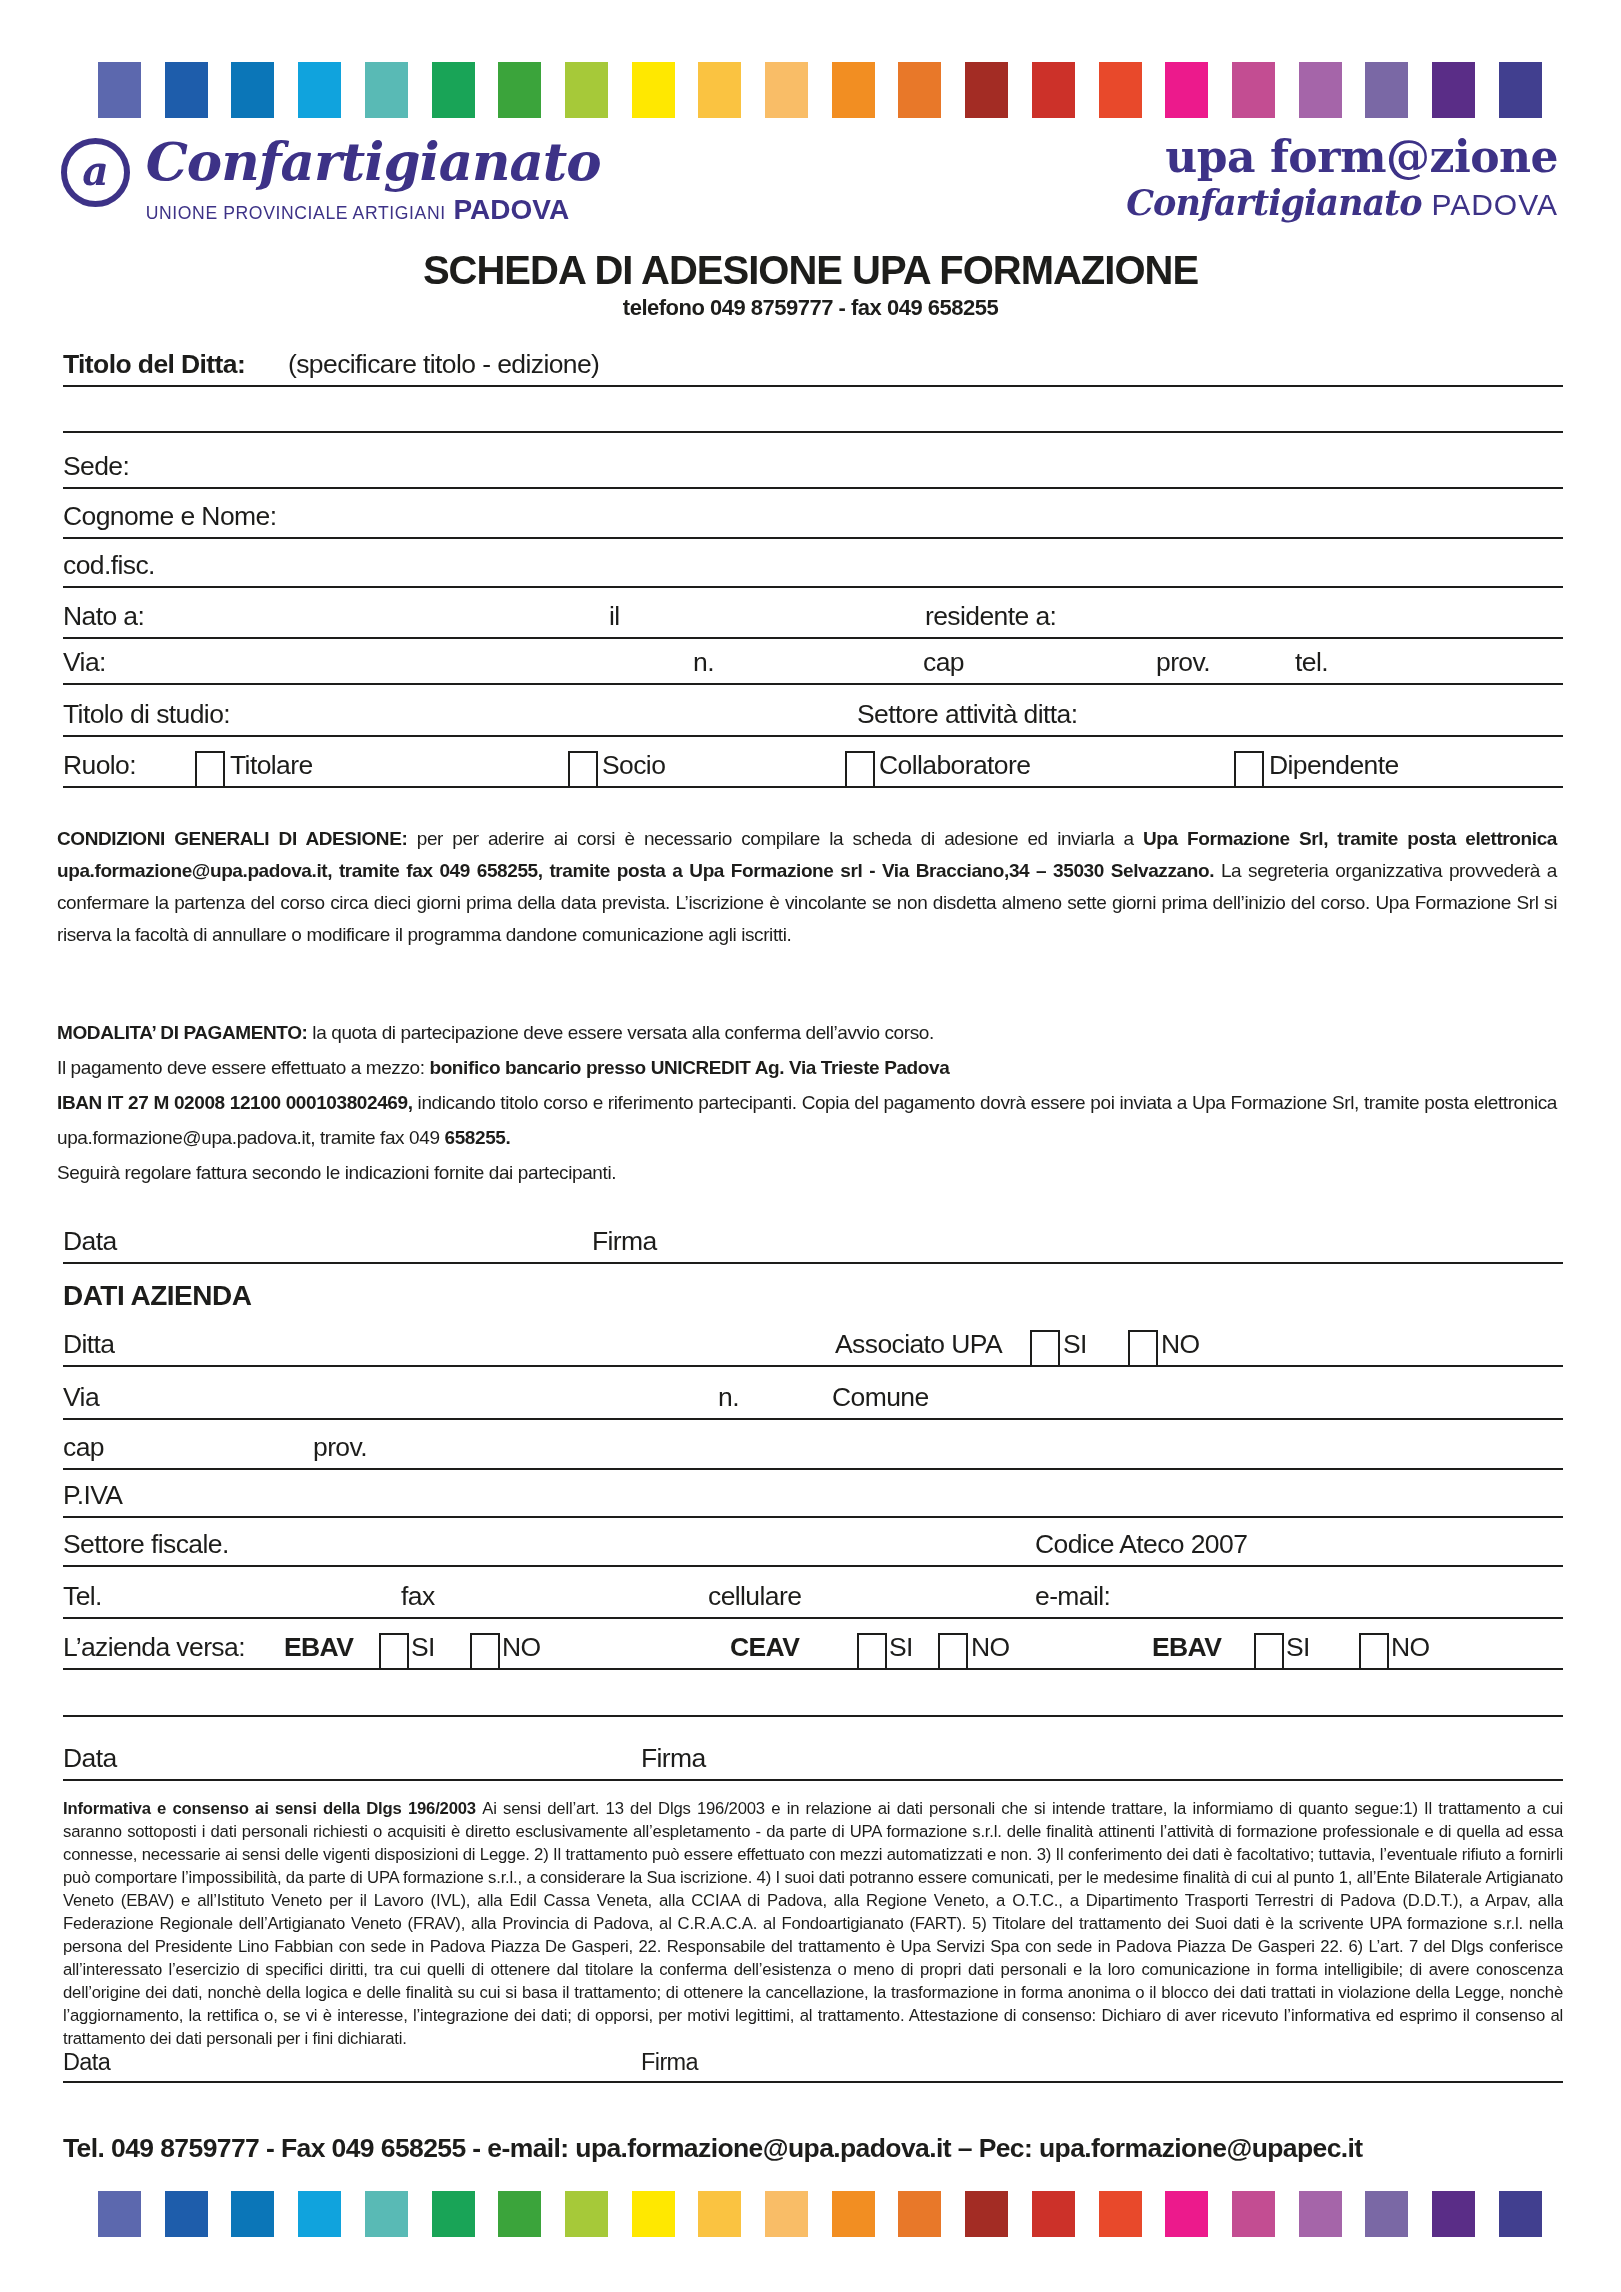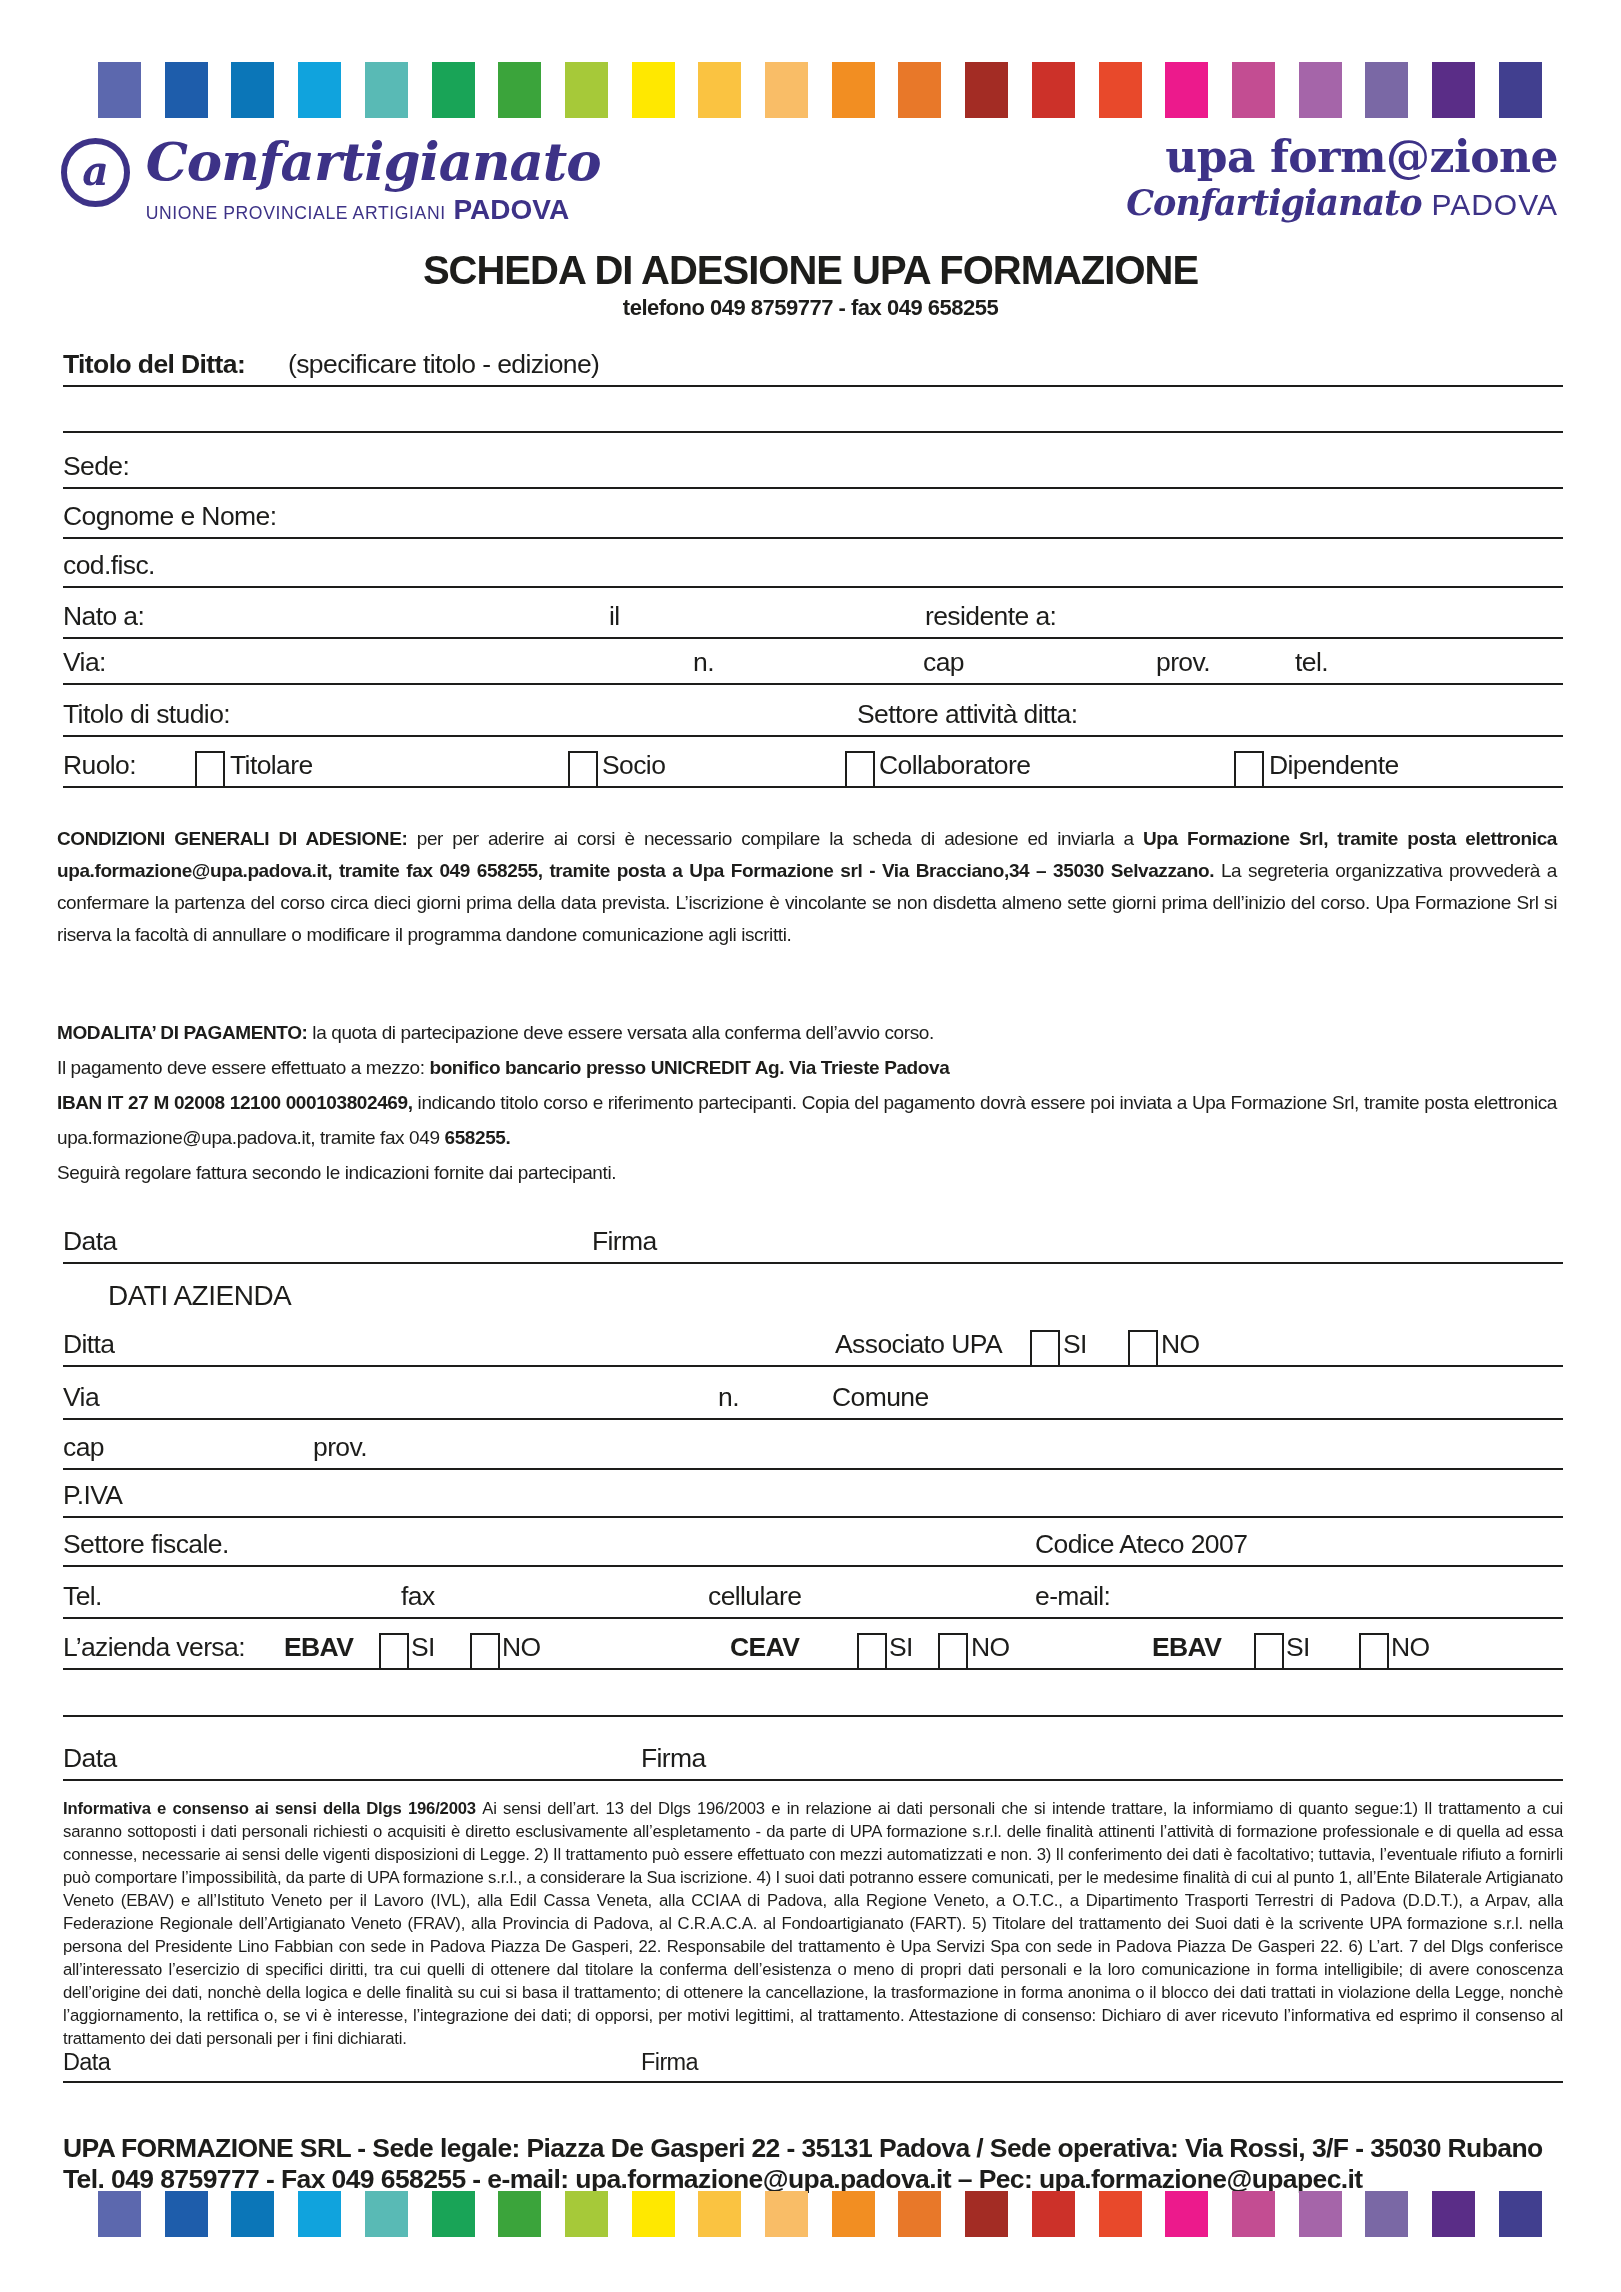--- a/index.html
+++ b/index.html
@@ -39,21 +39,21 @@
   .frow .lb { position:absolute; bottom:4.9px; font-size:26.5px; letter-spacing:-0.6px; white-space:nowrap; }
   .frow .lb.bold { font-weight:bold; }
   .cb { position:absolute; bottom:-2px; width:25.5px; height:33px; border:2.5px solid #1d1d1b; background:#fff; box-sizing:content-box; }
 
   
   .para { position:absolute; left:57px; width:1500px; text-align:justify; font-size:19px; line-height:32px; letter-spacing:-0.4px; }
   #condizioni { top:823px; }
   #pagamento { top:1015px; line-height:35px; }
   .para b { font-weight:bold; }
 
-  #dati-azienda-heading { position:absolute; left:63px; top:1280px; font-size:28px; font-weight:normal; letter-spacing:-0.5px;margin-left:45px; }
+  #dati-azienda-heading { position:absolute; left:63px; top:1280px; font-size:28px; font-weight:bold; letter-spacing:-0.5px; }
 
   #hr-line { position:absolute; left:63px; top:1715px; width:1500px; border-top:2.9px solid #1d1d1b; }
 
   #informativa { position:absolute; left:63px; top:1797px; width:1500px; text-align:justify; font-size:16.7px; line-height:23px; letter-spacing:-0.2px; }
 
   #footer { position:absolute; left:63px; top:2133px; width:1500px; font-size:26.5px; font-weight:bold; letter-spacing:-0.6px; line-height:31px; }
 </style>
 </head>
 <body>
 
@@ -212,21 +212,20 @@
   </div>
 
   <div id="informativa"><b>Informativa e consenso ai sensi della Dlgs  196/2003 </b><span>Ai sensi dell’art. 13 del Dlgs 196/2003 e in relazione ai dati personali che si intende trattare, la informiamo di quanto segue:1) Il trattamento a cui saranno sottoposti i dati personali richiesti o acquisiti è diretto esclusivamente all’espletamento - da parte di UPA formazione s.r.l. delle finalità attinenti l’attività di formazione professionale e di quella ad essa connesse, necessarie ai sensi delle vigenti disposizioni di Legge. 2) Il trattamento può essere effettuato con mezzi automatizzati e non. 3) Il conferimento dei dati è facoltativo; tuttavia, l’eventuale rifiuto a fornirli può comportare l’impossibilità, da parte di UPA formazione s.r.l., a considerare la Sua iscrizione.  4) I suoi dati potranno essere comunicati, per le medesime finalità di cui al punto 1, all’Ente Bilaterale Artigianato Veneto (EBAV) e all’Istituto Veneto per il Lavoro (IVL),  alla Edil Cassa Veneta, alla CCIAA di Padova, alla Regione Veneto, a O.T.C., a Dipartimento Trasporti Terrestri di Padova (D.D.T.), a Arpav, alla Federazione Regionale dell’Artigianato Veneto (FRAV), alla Provincia di Padova, al C.R.A.C.A. al Fondoartigianato (FART).  5) Titolare del trattamento dei Suoi dati è la scrivente UPA formazione s.r.l. nella persona del  Presidente Lino Fabbian con sede in Padova Piazza De Gasperi, 22. Responsabile del trattamento è Upa Servizi Spa con sede in Padova Piazza De Gasperi 22. 6) L’art. 7 del Dlgs conferisce all’interessato l’esercizio di specifici diritti, tra cui quelli di ottenere dal titolare la conferma dell’esistenza o meno di propri dati personali e la loro comunicazione in forma intelligibile; di avere conoscenza dell’origine dei dati, nonchè della logica e delle finalità su cui si basa il trattamento; di ottenere la cancellazione, la trasformazione in forma anonima o il blocco dei dati trattati in violazione della Legge, nonchè l’aggiornamento, la rettifica o, se vi è interesse, l’integrazione dei dati; di opporsi, per motivi legittimi, al trattamento. Attestazione di consenso: Dichiaro di aver ricevuto l’informativa ed esprimo il consenso al trattamento dei dati personali per i fini dichiarati.</span></div>
 
   <div class="frow" style="top:2034px; border-bottom-width:2px;">
     <span class="lb" style="left:0; font-size:23.5px;">Data</span>
     <span class="lb" style="left:578px; font-size:23.5px;">Firma</span>
   </div>
 
   <div id="footer">
-    <div>UPA FORMAZIONE SRL - Sede legale: Piazza De Gasperi 22 - 35131 Padova / Sede operativa: Via Rossi, 3/F - 35030 Rubano</div>
     <div>Tel. 049 8759777 - Fax 049 658255 - e-mail: upa.formazione@upa.padova.it – Pec: upa.formazione@upapec.it</div>
   </div>
 
   <div id="band-bottom" class="band">
       <div class="sq" style="background: rgb(92, 104, 174);"></div>
       <div class="sq" style="background: rgb(30, 93, 171);"></div>
       <div class="sq" style="background: rgb(11, 118, 184);"></div>
       <div class="sq" style="background: rgb(16, 163, 221);"></div>
       <div class="sq" style="background: rgb(89, 186, 181);"></div>
       <div class="sq" style="background: rgb(25, 164, 87);"></div>

